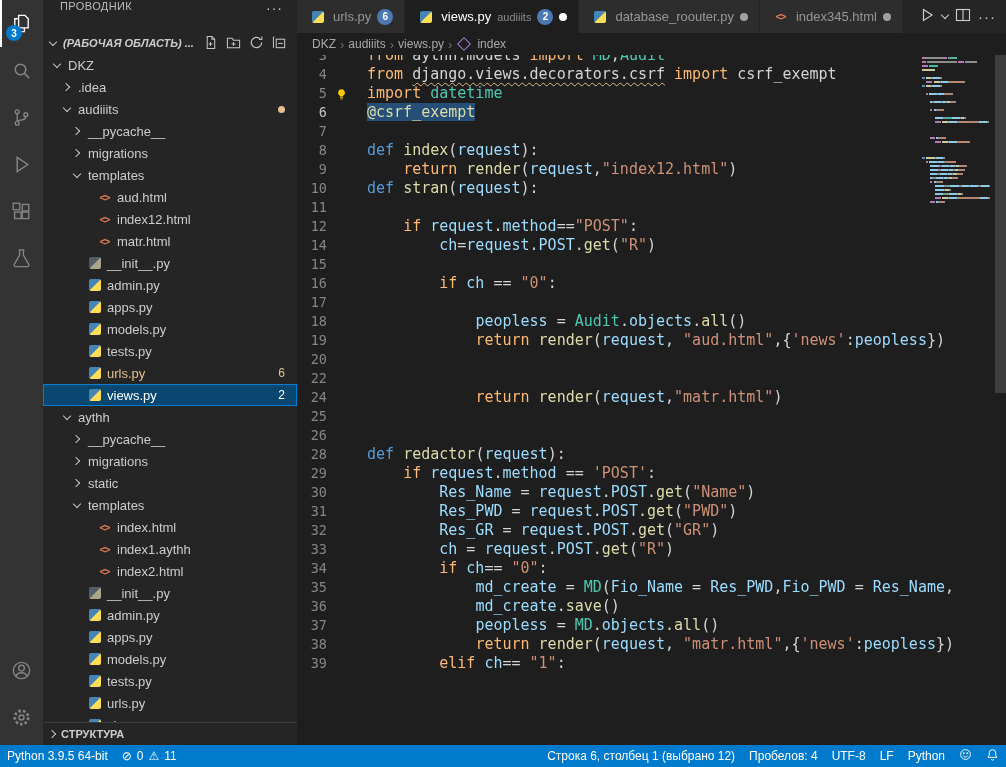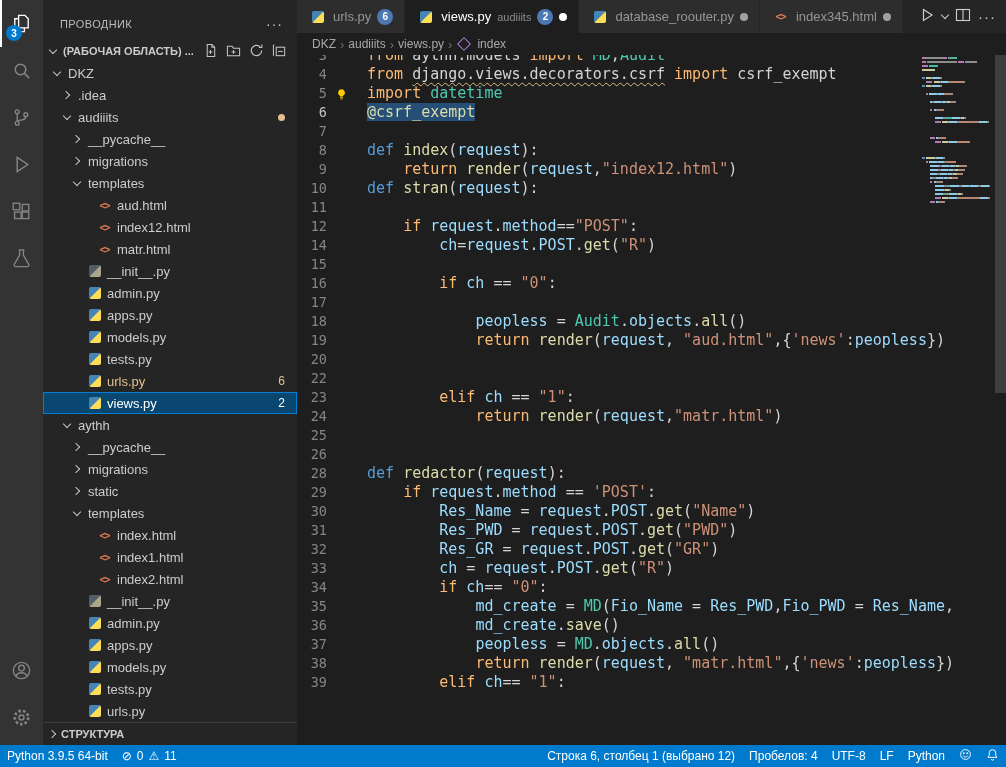--- a/index.html
+++ b/index.html
@@ -10,24 +10,24 @@
   
   .activity-bar{width:43px;background:#333333;flex:none;display:flex;flex-direction:column;}
   .ab-item{width:43px;height:47px;display:flex;align-items:center;justify-content:center;position:relative;color:#858585;cursor:pointer;}
   .ab-item.active{color:#ffffff;box-shadow:inset 2px 0 0 #ffffff;}
   .ab-item svg{width:23px;height:23px;display:block;}
   .ab-badge{position:absolute;left:6px;bottom:6px;min-width:16px;height:16px;border-radius:50%;background:#007acc;color:#fff;font-size:10px;display:flex;align-items:center;justify-content:center;font-weight:700;}
   .ab-bottom{margin-top:auto;padding-bottom:4px;}
 
   
   .sidebar{width:254px;background:#252526;flex:none;display:flex;flex-direction:column;color:#cccccc;font-size:13px;min-height:0;}
-  .sb-title{height:32px;flex:none;display:flex;align-items:center;padding:8px 14px 0 17px;font-size:11px;color:#bbbbbb;letter-spacing:.4px;}
+  .sb-title{height:32px;flex:none;display:flex;align-items:flex-start;padding:0 14px 0 17px;font-size:11px;color:#bbbbbb;letter-spacing:.4px;}
   .sb-title-more{margin-left:auto;color:#cccccc;cursor:pointer;font-size:14px;letter-spacing:1px;}
   .ws-header{height:22px;flex:none;display:flex;align-items:center;padding:0 8px 0 2px;font-weight:700;font-size:11px;color:#cccccc;}
-  .ws-label{margin-left:2px;white-space:nowrap;overflow:hidden;}
+  .ws-label{margin-left:2px;white-space:nowrap;overflow:hidden;font-style:italic;}
   .ws-actions{margin-left:auto;display:flex;gap:3px;}
   .ws-actions .act{width:20px;height:20px;display:flex;align-items:center;justify-content:center;cursor:pointer;color:#c5c5c5;}
   .ws-actions svg{width:15px;height:15px;}
   .tree{flex:1;overflow:hidden;}
   .tree-row{height:22px;display:flex;align-items:center;cursor:pointer;white-space:nowrap;color:#cccccc;}
   .tree-row.selected{background:#094771;outline:1px solid #007fd4;outline-offset:-1px;color:#ffffff;}
   .tree-row.modified{color:#e2c08d;}
   .twistie{width:16px;flex:none;display:flex;align-items:center;justify-content:center;}
   .chev{width:5px;height:5px;border-right:1.2px solid #c5c5c5;border-bottom:1.2px solid #c5c5c5;}
   .chev.right{transform:rotate(-45deg);margin-left:-2px;}
@@ -365,21 +365,21 @@
             <span class="ficon">
               <span class="htmlicon">&lt;&gt;</span>
             </span>
             <span class="tlabel">index.html</span>
           </div>
           <div class="tree-row" style="padding-left: 36px;">
             <span class="twistie"></span>
             <span class="ficon">
               <span class="htmlicon">&lt;&gt;</span>
             </span>
-            <span class="tlabel">index1.html</span>
+            <span class="tlabel">index1.aythh</span>
           </div>
           <div class="tree-row" style="padding-left: 36px;">
             <span class="twistie"></span>
             <span class="ficon">
               <span class="htmlicon">&lt;&gt;</span>
             </span>
             <span class="tlabel">index2.html</span>
           </div>
           <div class="tree-row" style="padding-left: 26px;">
             <span class="twistie"></span>
@@ -589,25 +589,20 @@
             </div>
             <div class="code-line">
               <span class="ln">20</span>
               <span class="gut"></span>
               <span class="codetext"></span>
             </div>
             <div class="code-line">
               <span class="ln">22</span>
               <span class="gut"></span>
               <span class="codetext"></span>
-            </div>
-            <div class="code-line">
-              <span class="ln">23</span>
-              <span class="gut"></span>
-              <span class="codetext"><span class="tok-p">        </span><span class="tok-k">elif</span><span class="tok-p"> </span><span class="tok-v">ch</span><span class="tok-p"> == </span><span class="tok-s">"1"</span><span class="tok-p">:</span></span>
             </div>
             <div class="code-line">
               <span class="ln">24</span>
               <span class="gut"></span>
               <span class="codetext"><span class="tok-p">            </span><span class="tok-k">return</span><span class="tok-p"> </span><span class="tok-fn">render</span><span class="tok-p">(</span><span class="tok-v">request</span><span class="tok-p">,</span><span class="tok-s">"matr.html"</span><span class="tok-p">)</span></span>
             </div>
             <div class="code-line">
               <span class="ln">25</span>
               <span class="gut"></span>
               <span class="codetext"></span>

